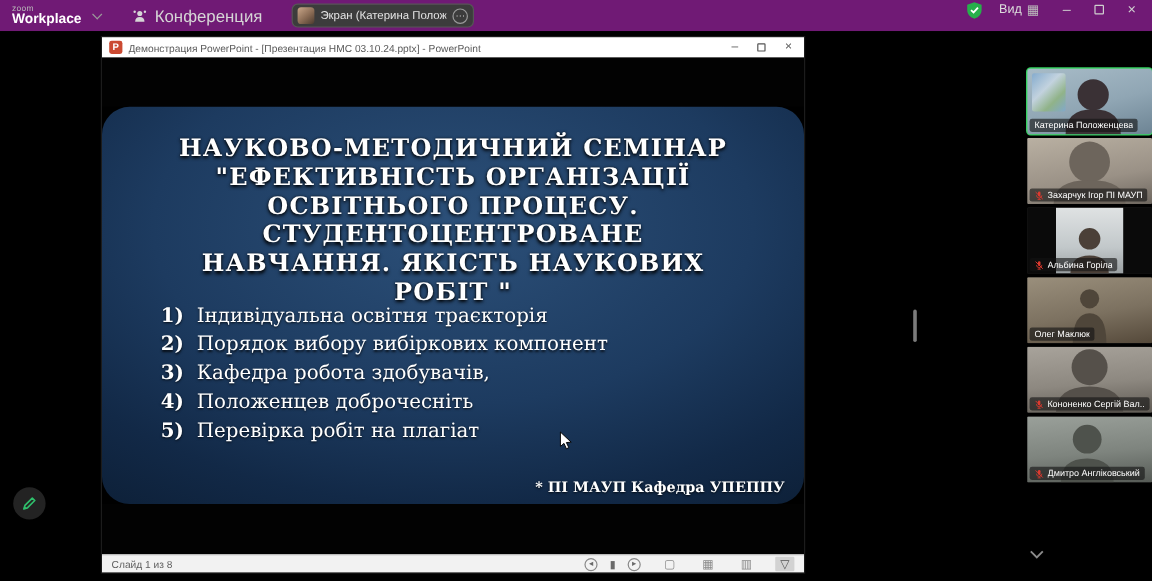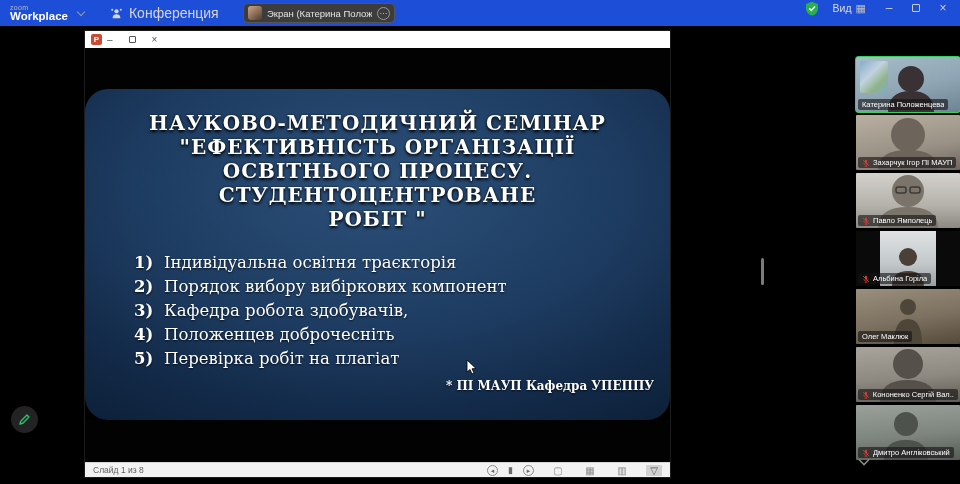--- a/index.html
+++ b/index.html
@@ -2,21 +2,21 @@
 <html><head>
 <meta charset="utf-8">
 <style>
   * { margin:0; padding:0; box-sizing:border-box; }
   html,body { width:960px; height:484px; background:#000; overflow:hidden;
               font-family:"Liberation Sans", sans-serif; }
   .app { position:relative; width:960px; height:484px; background:#000; }
 
   
   .topbar { position:absolute; left:0; top:0; width:960px; height:26px;
-            background:#1d4ed8; display:flex; align-items:center; }
+            background:#701a75; display:flex; align-items:center; }
   .logo { display:flex; align-items:center; margin-left:10px; gap:10px; }
   .logo-stack { display:flex; flex-direction:column; line-height:1; }
   .logo-zoom { font-size:7px; color:#b9b9b9; letter-spacing:.3px; }
   .logo-workplace { font-size:11.5px; color:#fff; font-weight:bold; }
   .chev { width:6px; height:6px; border-right:1.4px solid #9a9a9a; border-bottom:1.4px solid #9a9a9a;
           transform:rotate(45deg); margin-top:-3px; }
   .meet-tab { display:flex; align-items:center; gap:6px; margin-left:26px; color:#d6d6d6; font-size:14px; }
   .share-tab { position:absolute; left:243px; top:3px; height:20px; width:152px;
                background:#3c3c3c; border:1px solid #565656; border-radius:5px;
                display:flex; align-items:center; padding:0 4px; gap:5px; }
@@ -53,21 +53,21 @@
            background:radial-gradient(ellipse 95% 100% at 50% 30%, #2c5079 0%, #1d3b60 45%, #122947 70%, #0a1a2e 100%);
            font-family:"DejaVu Serif", serif; color:#fff;border-radius:23px; }
   .slide-title { position:absolute; left:0; top:22px; width:100%; text-align:center;
                  font-size:20px; font-weight:bold; line-height:24px; letter-spacing:1px;
                  text-shadow:0 2px 3px rgba(0,0,0,.95), 0 0 2px rgba(0,0,0,.7); }
   .slide-list { position:absolute; left:49px; top:162px; width:480px;
                 text-shadow:0 1px 2px rgba(0,0,0,.8); }
   .list-head { font-size:16.5px; font-weight:bold; margin-bottom:7px; }
   .list-item { display:flex; font-size:16.5px; line-height:24px; }
   .li-num { width:30px; font-weight:bold; flex:0 0 auto; }
-  .slide-footer { position:absolute; right:16px; bottom:27px; font-size:12px; font-weight:bold;
+  .slide-footer { position:absolute; right:16px; bottom:7px; font-size:12px; font-weight:bold;
                   text-shadow:0 1px 2px rgba(0,0,0,.8); }
   .cursor { position:absolute; left:381px; top:270px; }
 
   
   .ppt-status { height:15px; background:#f2f2f2; border-top:1px solid #d6d6d6;
                 display:flex; align-items:center; padding:0 8px; }
   .status-left { font-size:8.5px; color:#5f5f5f; }
   .status-right { margin-left:auto; display:flex; align-items:center; gap:10px; }
   .nav-circle { width:11px; height:11px; border:1px solid #8a8a8a; border-radius:50%;
                 color:#6a6a6a; font-size:7px; line-height:10px; text-align:center; }
@@ -152,35 +152,37 @@
       <span class="restore-box"></span>
       <span class="win-btn">×</span>
     </div>
   </div>
 
   <div class="main">
 
     <div class="ppt">
       <div class="ppt-titlebar">
         <span class="ppt-icon">P</span>
+        <span class="ppt-title">Демонстрация PowerPoint - [Презентация НМС 03.10.24.pptx] - PowerPoint</span>
         <span class="ppt-ctrls">
           <span class="ppt-ctrl">–</span>
           <span class="ppt-restore"></span>
           <span class="ppt-ctrl">×</span>
         </span>
       </div>
 
       <div class="letterbox-top"></div>
 
       <div class="slide">
         <div class="slide-title">
           <div>НАУКОВО-МЕТОДИЧНИЙ СЕМІНАР</div>
           <div>"ЕФЕКТИВНІСТЬ ОРГАНІЗАЦІЇ</div>
           <div>ОСВІТНЬОГО ПРОЦЕСУ.</div>
           <div>СТУДЕНТОЦЕНТРОВАНЕ</div>
+          <div>НАВЧАННЯ. ЯКІСТЬ НАУКОВИХ</div>
           <div>РОБІТ "</div>
         </div>
 
         <div class="slide-list">
           <div class="list-item">
             <span class="li-num">1)</span>
             <span>Індивідуальна освітня траєкторія</span>
           </div>
           <div class="list-item">
             <span class="li-num">2)</span>
@@ -261,109 +263,89 @@
         <div class="name-tag">
           <svg width="8" height="8" viewBox="0 0 12 12">
             <rect x="4.4" y="1" width="3.2" height="6" rx="1.6" fill="#e03a2f"></rect>
             <path d="M2.6 5.6 a3.4 3.4 0 0 0 6.8 0 M6 9 V11 M4 11 H8" stroke="#e03a2f" stroke-width="1" fill="none"></path>
             <line x1="1.5" y1="1.5" x2="10.5" y2="10.5" stroke="#e03a2f" stroke-width="1.2"></line>
           </svg>
           <span class="name-txt">Захарчук Ігор ПІ МАУП</span>
         </div>
       </div>
 
-      <div class="tile">
-        <div class="vid v3">
-          <svg class="sil" viewBox="0 0 104 55">
-            <g fill="#7a746b">
-                <circle cx="52" cy="18" r="16"></circle>
-                <path d="M22 55 Q22 34 52 34 Q82 34 82 55 Z"></path>
-              </g>
-            <rect x="40" y="14" width="10" height="6" rx="2" fill="none" stroke="#3c3834" stroke-width="1.5"></rect>
-            <rect x="54" y="14" width="10" height="6" rx="2" fill="none" stroke="#3c3834" stroke-width="1.5"></rect>
+
+      <div class="tile">
+        <div class="vid v4">
+          <div class="pillar"></div>
+          <svg class="sil" viewBox="0 0 104 55">
+            <g fill="#4b4038">
+                <circle cx="52" cy="26" r="9"></circle>
+                <path d="M36 55 Q36 40 52 40 Q68 40 68 55 Z"></path>
+              </g>
           </svg>
         </div>
         <div class="name-tag">
           <svg width="8" height="8" viewBox="0 0 12 12">
             <rect x="4.4" y="1" width="3.2" height="6" rx="1.6" fill="#e03a2f"></rect>
             <path d="M2.6 5.6 a3.4 3.4 0 0 0 6.8 0 M6 9 V11 M4 11 H8" stroke="#e03a2f" stroke-width="1" fill="none"></path>
             <line x1="1.5" y1="1.5" x2="10.5" y2="10.5" stroke="#e03a2f" stroke-width="1.2"></line>
           </svg>
-          <span class="name-txt">Павло Ямполець</span>
-        </div>
-      </div>
-
-      <div class="tile">
-        <div class="vid v4">
-          <div class="pillar"></div>
-          <svg class="sil" viewBox="0 0 104 55">
-            <g fill="#4b4038">
-                <circle cx="52" cy="26" r="9"></circle>
-                <path d="M36 55 Q36 40 52 40 Q68 40 68 55 Z"></path>
+          <span class="name-txt">Альбина Горіла</span>
+        </div>
+      </div>
+
+      <div class="tile">
+        <div class="vid v5">
+          <svg class="sil" viewBox="0 0 104 55">
+            <g fill="#4f463a">
+                <circle cx="52" cy="18" r="8"></circle>
+                <path d="M38 55 Q38 30 52 30 Q66 30 66 55 Z"></path>
+              </g>
+          </svg>
+        </div>
+        <div class="name-tag">
+          <span class="name-txt">Олег Маклюк</span>
+        </div>
+      </div>
+
+      <div class="tile">
+        <div class="vid v6">
+          <svg class="sil" viewBox="0 0 104 55">
+            <g fill="#55504a">
+                <circle cx="52" cy="17" r="15"></circle>
+                <path d="M24 55 Q24 33 52 33 Q80 33 80 55 Z"></path>
               </g>
           </svg>
         </div>
         <div class="name-tag">
           <svg width="8" height="8" viewBox="0 0 12 12">
             <rect x="4.4" y="1" width="3.2" height="6" rx="1.6" fill="#e03a2f"></rect>
             <path d="M2.6 5.6 a3.4 3.4 0 0 0 6.8 0 M6 9 V11 M4 11 H8" stroke="#e03a2f" stroke-width="1" fill="none"></path>
             <line x1="1.5" y1="1.5" x2="10.5" y2="10.5" stroke="#e03a2f" stroke-width="1.2"></line>
           </svg>
-          <span class="name-txt">Альбина Горіла</span>
-        </div>
-      </div>
-
-      <div class="tile">
-        <div class="vid v5">
-          <svg class="sil" viewBox="0 0 104 55">
-            <g fill="#4f463a">
-                <circle cx="52" cy="18" r="8"></circle>
-                <path d="M38 55 Q38 30 52 30 Q66 30 66 55 Z"></path>
-              </g>
-          </svg>
-        </div>
-        <div class="name-tag">
-          <span class="name-txt">Олег Маклюк</span>
-        </div>
-      </div>
-
-      <div class="tile">
-        <div class="vid v6">
-          <svg class="sil" viewBox="0 0 104 55">
-            <g fill="#55504a">
-                <circle cx="52" cy="17" r="15"></circle>
-                <path d="M24 55 Q24 33 52 33 Q80 33 80 55 Z"></path>
+          <span class="name-txt">Кононенко Сергій Вал...</span>
+        </div>
+      </div>
+
+      <div class="tile">
+        <div class="vid v7">
+          <svg class="sil" viewBox="0 0 104 55">
+            <g fill="#4e524c">
+                <circle cx="50" cy="19" r="12"></circle>
+                <path d="M28 55 Q28 35 50 35 Q72 35 72 55 Z"></path>
               </g>
           </svg>
         </div>
         <div class="name-tag">
           <svg width="8" height="8" viewBox="0 0 12 12">
             <rect x="4.4" y="1" width="3.2" height="6" rx="1.6" fill="#e03a2f"></rect>
             <path d="M2.6 5.6 a3.4 3.4 0 0 0 6.8 0 M6 9 V11 M4 11 H8" stroke="#e03a2f" stroke-width="1" fill="none"></path>
             <line x1="1.5" y1="1.5" x2="10.5" y2="10.5" stroke="#e03a2f" stroke-width="1.2"></line>
           </svg>
-          <span class="name-txt">Кононенко Сергій Вал...</span>
-        </div>
-      </div>
-
-      <div class="tile">
-        <div class="vid v7">
-          <svg class="sil" viewBox="0 0 104 55">
-            <g fill="#4e524c">
-                <circle cx="50" cy="19" r="12"></circle>
-                <path d="M28 55 Q28 35 50 35 Q72 35 72 55 Z"></path>
-              </g>
-          </svg>
-        </div>
-        <div class="name-tag">
-          <svg width="8" height="8" viewBox="0 0 12 12">
-            <rect x="4.4" y="1" width="3.2" height="6" rx="1.6" fill="#e03a2f"></rect>
-            <path d="M2.6 5.6 a3.4 3.4 0 0 0 6.8 0 M6 9 V11 M4 11 H8" stroke="#e03a2f" stroke-width="1" fill="none"></path>
-            <line x1="1.5" y1="1.5" x2="10.5" y2="10.5" stroke="#e03a2f" stroke-width="1.2"></line>
-          </svg>
           <span class="name-txt">Дмитро Англіковський</span>
         </div>
       </div>
     </div>
 
     <div class="collapse">
       <svg width="14" height="8" viewBox="0 0 14 8">
         <polyline points="2,1.5 7,6.5 12,1.5" fill="none" stroke="#8a8a8a" stroke-width="1.6"></polyline>
       </svg>
     </div>

